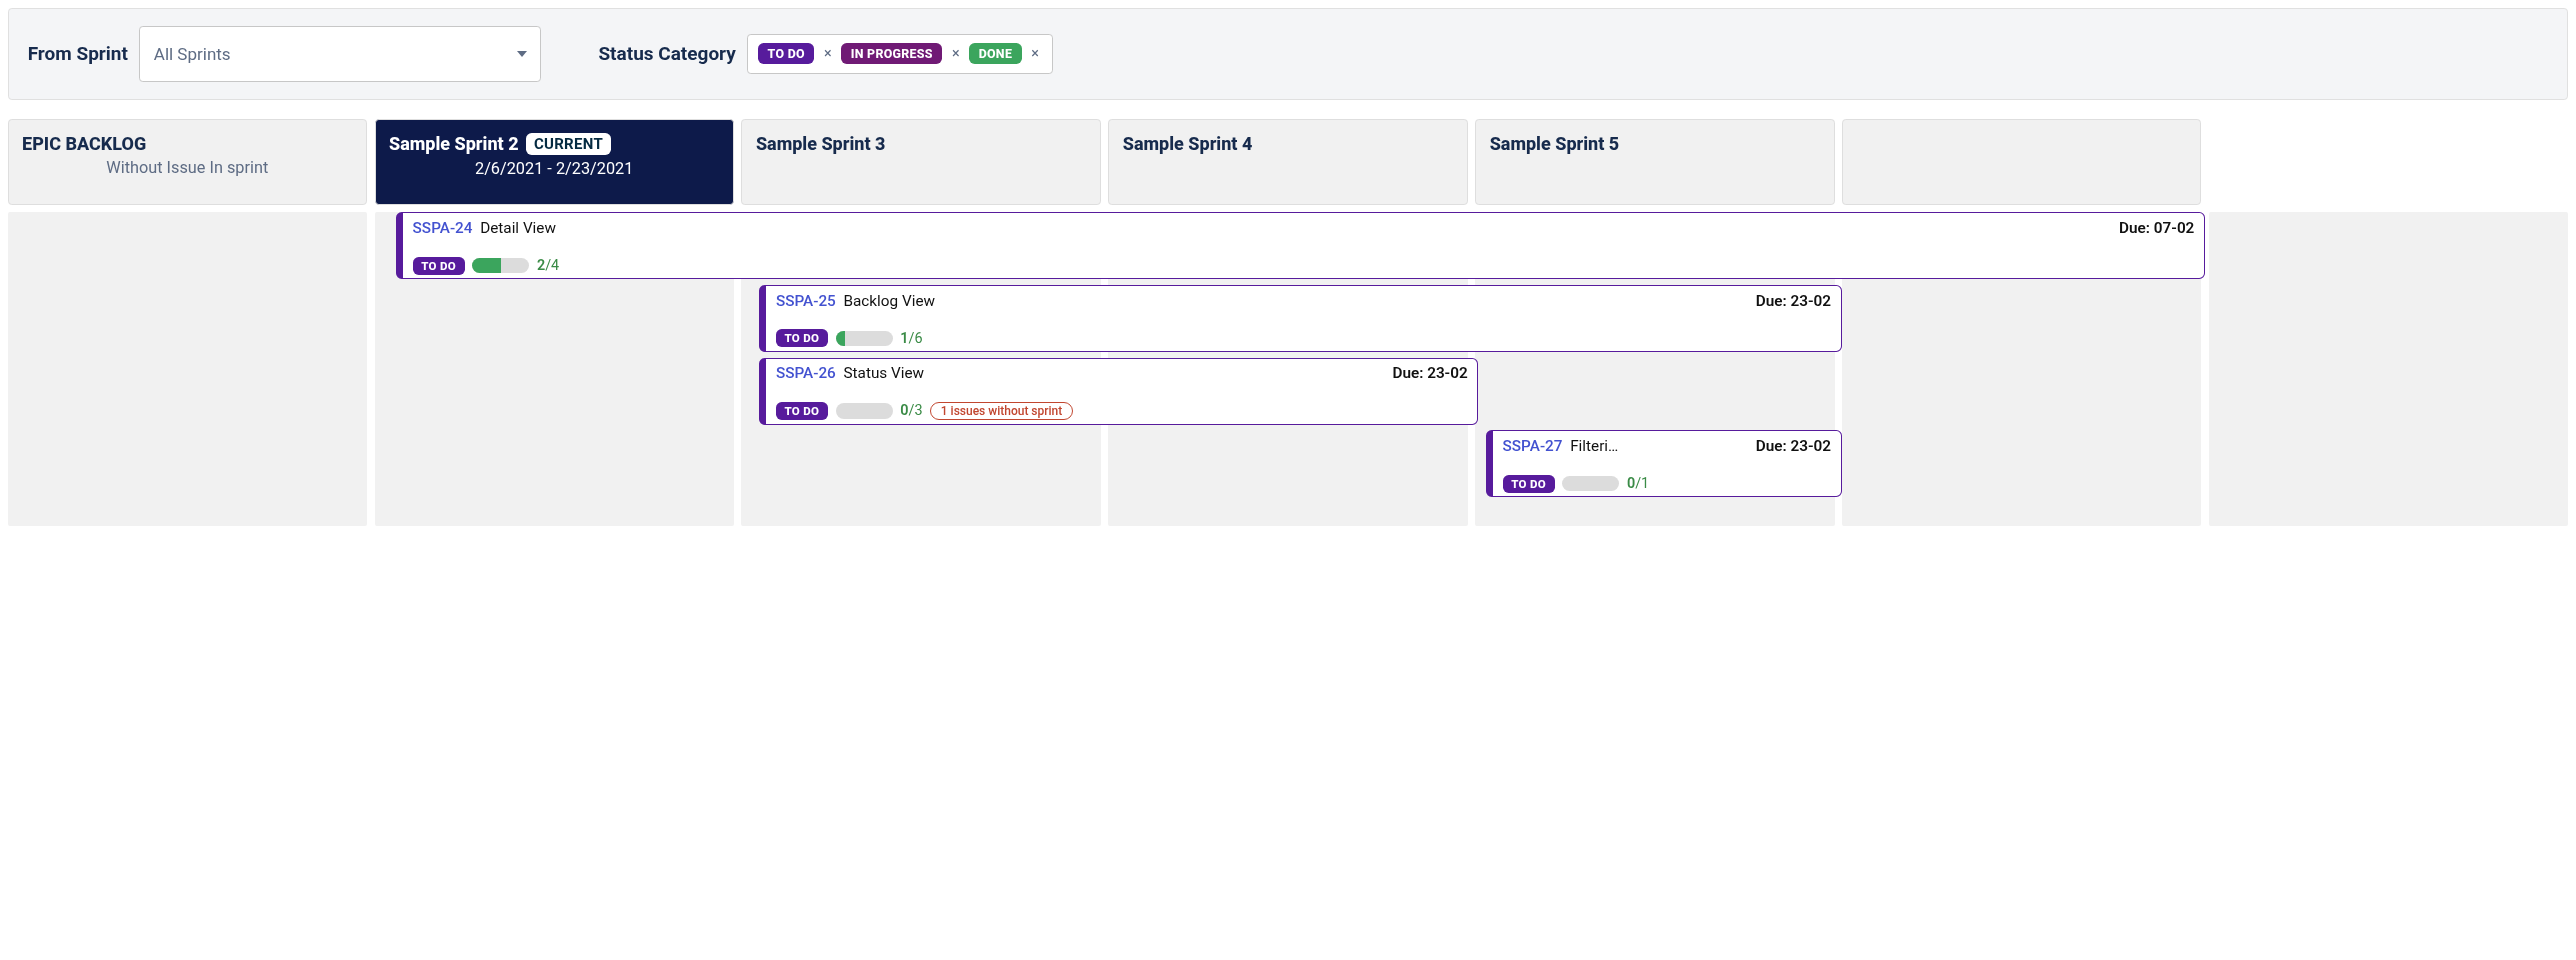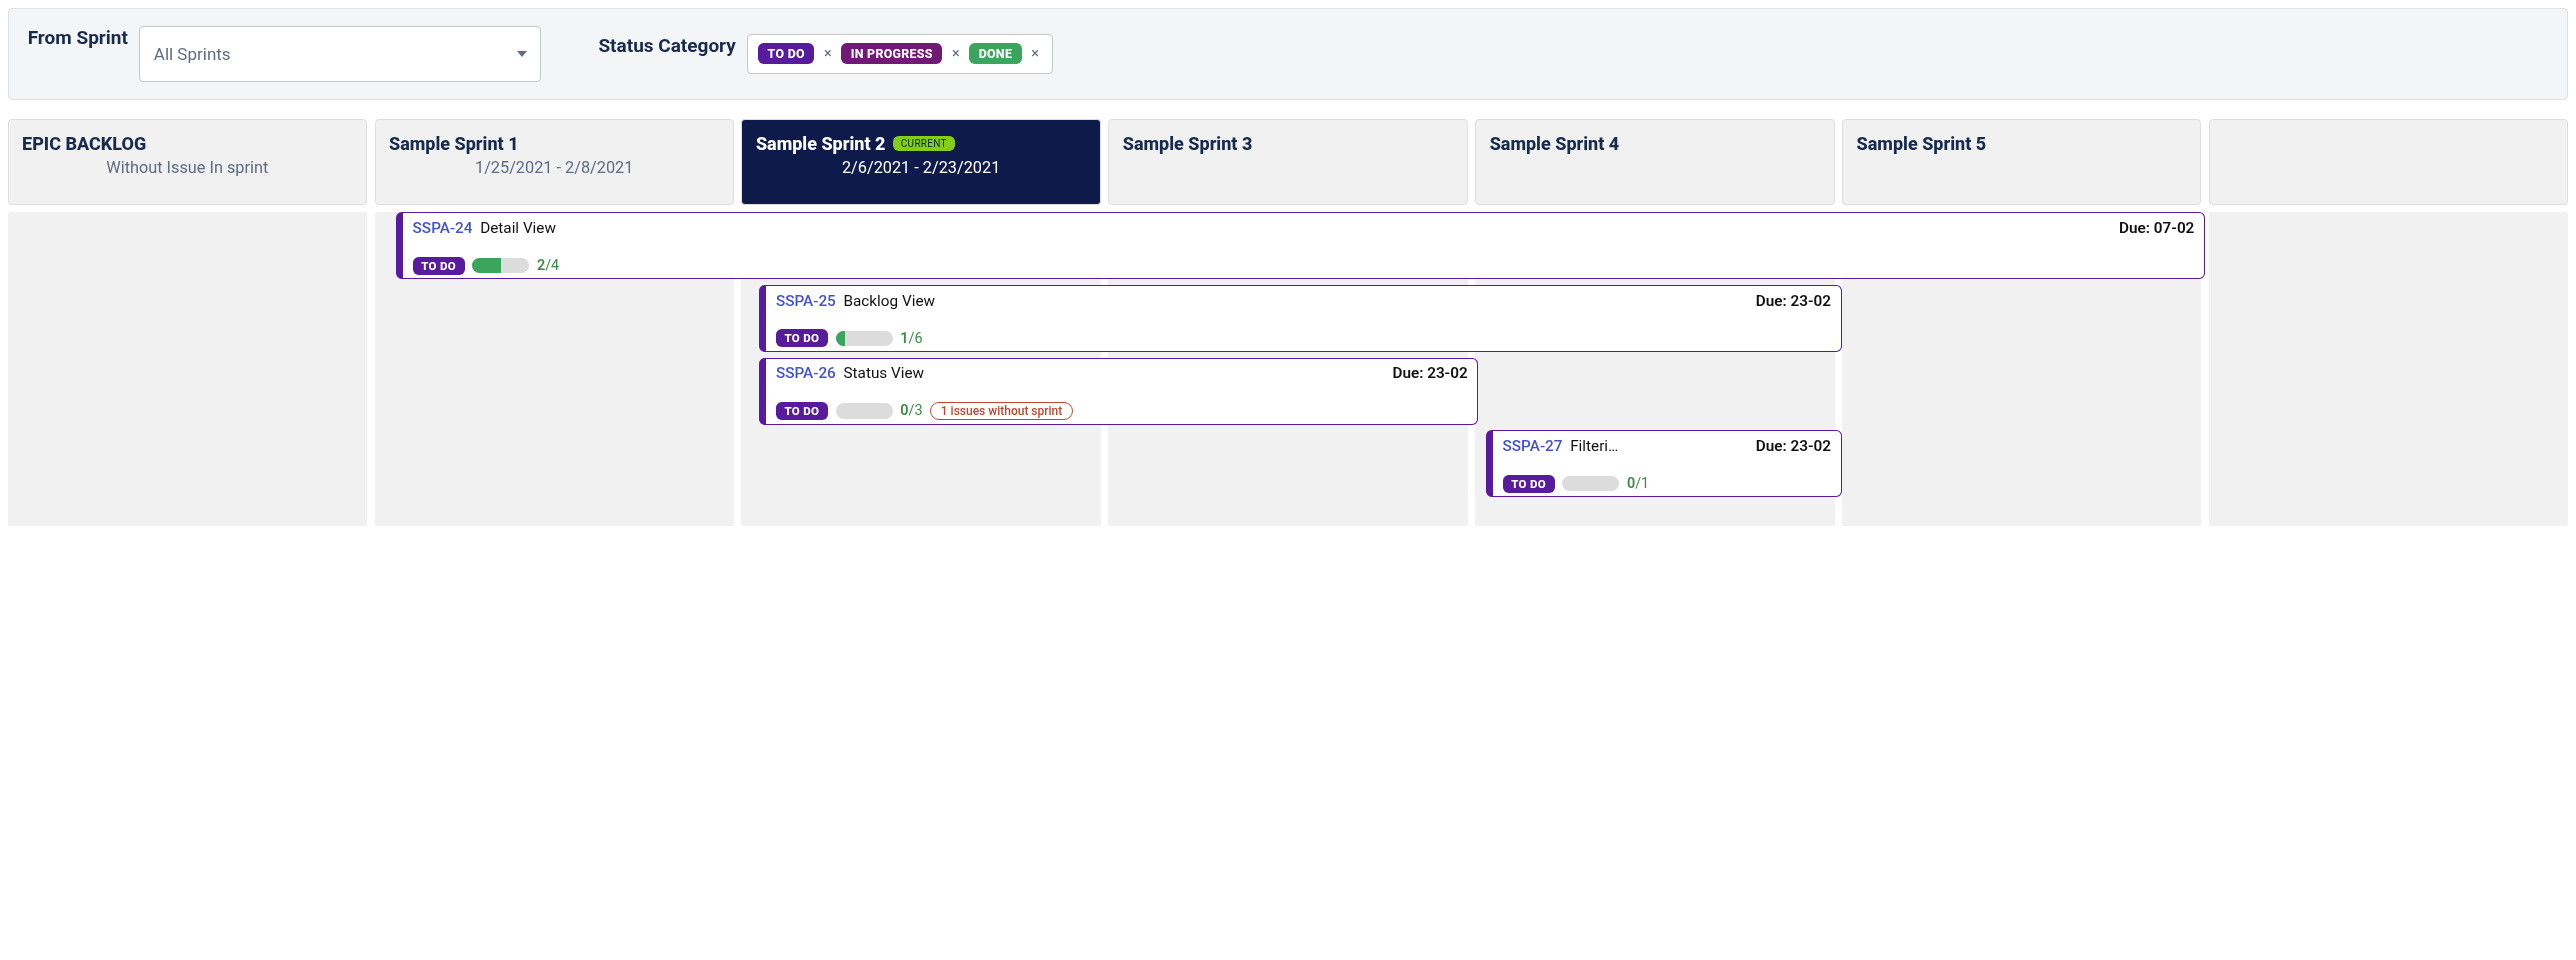--- a/index.html
+++ b/index.html
@@ -15,21 +15,21 @@
   .filter-bar {
     background: #f4f5f7;
     border: 1px solid #e0e0e0;
     border-radius: 3.8px;
     margin: 7.7px;
     padding: 17px 19px;
     display: flex;
     align-items: center;
     gap: 57px;
   }
-  .filter-group { display: flex; align-items: flex-start; gap: 11.5px; }
+  .filter-group { display: flex; align-items: center; gap: 11.5px; }
   .filter-label { font-weight: 700; font-size: 19px; color: #172b4d; white-space: nowrap; }
 
   .select-wrap {
     background: #fff;
     border: 1px solid #c7c7c7;
     border-radius: 3.8px;
     height: 56px;
     min-width: 402px;
     display: flex; align-items: center; justify-content: space-between;
     padding: 0 13.4px;
@@ -90,24 +90,24 @@
   }
   .col-head.current {
     background:#0d1a4a;
     color:#ffffff;
   }
   .col-title { font-weight: 800; font-size: 18px; color:#172b4d; display: flex; align-items:center; gap:7.7px; flex-wrap:wrap; }
   .col-head.current .col-title { color:#fff; }
   .col-sub { color:#5e6c84; font-size:16.3px; margin-top:3.8px; }
   .col-head.current .col-sub { color:#ffffff; }
   .current-badge {
-    background:#84cc16;
+    background:#ffffff;
     color:#042a41;
-    font-size:10px;
-    font-weight:400;
+    font-size:15px;
+    font-weight:700;
     padding:1.9px 7.7px;
     border-radius:5.7px;
     letter-spacing:0.3px;
   }
 
   
   .lane-area {
     position: relative;
     margin-top: 7.7px;
   }
@@ -207,26 +207,20 @@
 </div>
 
 <div class="board">
   <div class="cols" id="col-heads">
       <div class="col-head">
         <div class="col-title">
           <span>EPIC BACKLOG</span>
         </div>
         <div class="col-sub">Without Issue In sprint</div>
       </div>
-      <div class="col-head">
-        <div class="col-title">
-          <span>Sample Sprint 1</span>
-        </div>
-        <div class="col-sub">1/25/2021 - 2/8/2021</div>
-      </div>
       <div class="col-head current">
         <div class="col-title">
           <span>Sample Sprint 2</span>
           <span class="current-badge">CURRENT</span>
         </div>
         <div class="col-sub">2/6/2021 - 2/23/2021</div>
       </div>
       <div class="col-head">
         <div class="col-title">
           <span>Sample Sprint 3</span>

